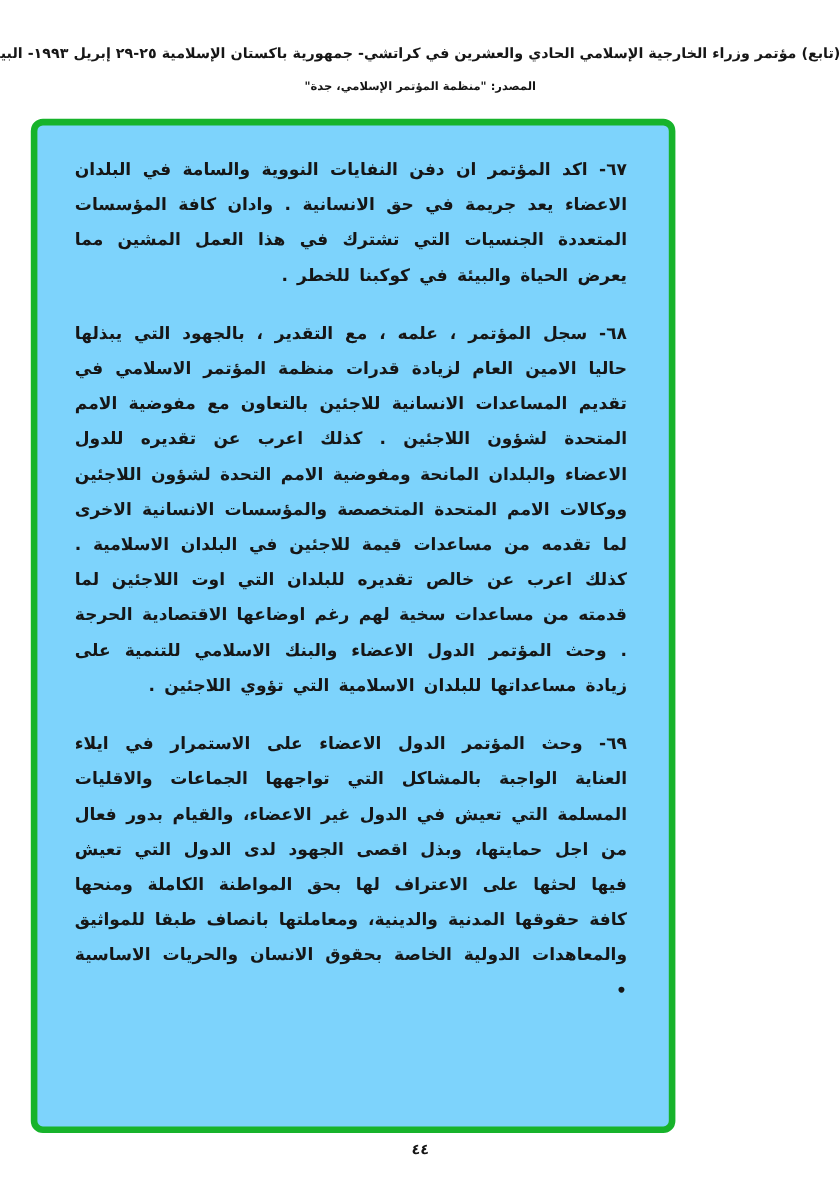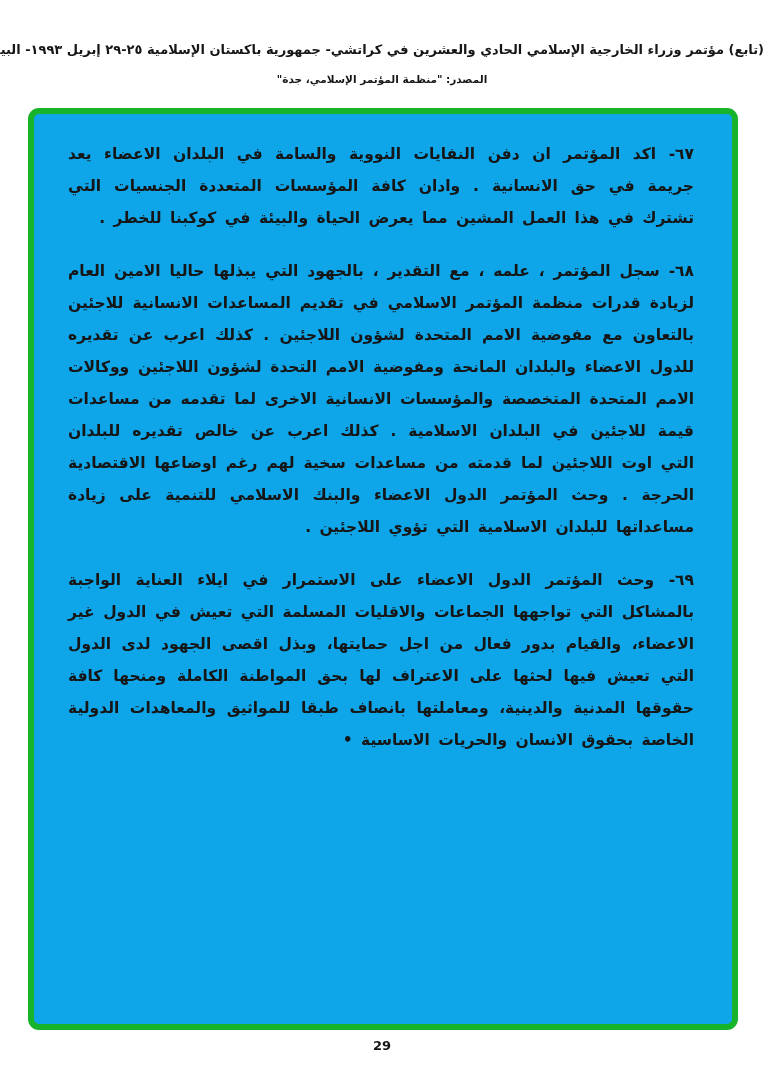--- a/index.html
+++ b/index.html
@@ -33,27 +33,27 @@
   .header-line2 {
     margin-top: 12px;
     font-size: 10.5px;
     font-weight: bold;
     line-height: 14px;
   }
   .content-frame {
     position: absolute;
     left: 28px;
     top: 108px;
-    width: 710px;
+    width: 586px;
     height: 922px;
     box-sizing: border-box;
     border: 6px solid #17b32b;
     border-radius: 11px;
     padding: 24px 38px 10px 34px;
-    background: #0ea5e9;
+    background: #7dd3fc;
   }
   .paragraph {
     direction: rtl;
     unicode-bidi: embed;
     text-align: justify;
     font-size: 15.5px;
     font-weight: bold;
     line-height: 32px;
     word-spacing: 3px;
     margin: 0 0 21px 0;
@@ -79,13 +79,13 @@
   <div class="header-line1">(تابع) مؤتمر وزراء الخارجية الإسلامي الحادي والعشرين في كراتشي- جمهورية باكستان الإسلامية ٢٥-٢٩ إبريل ١٩٩٣- البيان الختامي</div>
   <div class="header-line2">المصدر: "منظمة المؤتمر الإسلامي، جدة"</div>
 </div>
 
 <div class="content-frame">
   <div class="paragraph">٦٧-  اكد المؤتمر ان دفن النفايات النووية والسامة في البلدان الاعضاء يعد جريمة في حق الانسانية . وادان كافة المؤسسات المتعددة الجنسيات التي تشترك في هذا العمل المشين مما يعرض الحياة والبيئة في كوكبنا للخطر .</div>
   <div class="paragraph">٦٨-  سجل المؤتمر ، علمه ، مع التقدير ، بالجهود التي يبذلها حاليا الامين العام لزيادة قدرات منظمة المؤتمر الاسلامي في تقديم المساعدات الانسانية للاجئين بالتعاون مع مفوضية الامم المتحدة لشؤون اللاجئين . كذلك اعرب عن تقديره للدول الاعضاء والبلدان المانحة ومفوضية الامم التحدة لشؤون اللاجئين ووكالات الامم المتحدة المتخصصة والمؤسسات الانسانية الاخرى لما تقدمه من مساعدات قيمة للاجئين في البلدان الاسلامية . كذلك اعرب عن خالص تقديره للبلدان التي اوت اللاجئين لما قدمته من مساعدات سخية لهم رغم اوضاعها الاقتصادية الحرجة . وحث المؤتمر الدول الاعضاء والبنك الاسلامي للتنمية على زيادة مساعداتها للبلدان الاسلامية التي تؤوي اللاجئين .</div>
   <div class="paragraph">٦٩-  وحث المؤتمر الدول الاعضاء على الاستمرار في ايلاء العناية الواجبة بالمشاكل التي تواجهها الجماعات والاقليات المسلمة التي تعيش في الدول غير الاعضاء، والقيام بدور فعال من اجل حمايتها، وبذل اقصى الجهود لدى الدول التي تعيش فيها لحثها على الاعتراف لها بحق المواطنة الكاملة ومنحها كافة حقوقها المدنية والدينية، ومعاملتها بانصاف طبقا للمواثيق والمعاهدات الدولية الخاصة بحقوق الانسان والحريات الاساسية •</div>
 </div>
 
-<div class="page-number">29</div>
+<div class="page-number">٤٤</div>
 
 </body></html>

